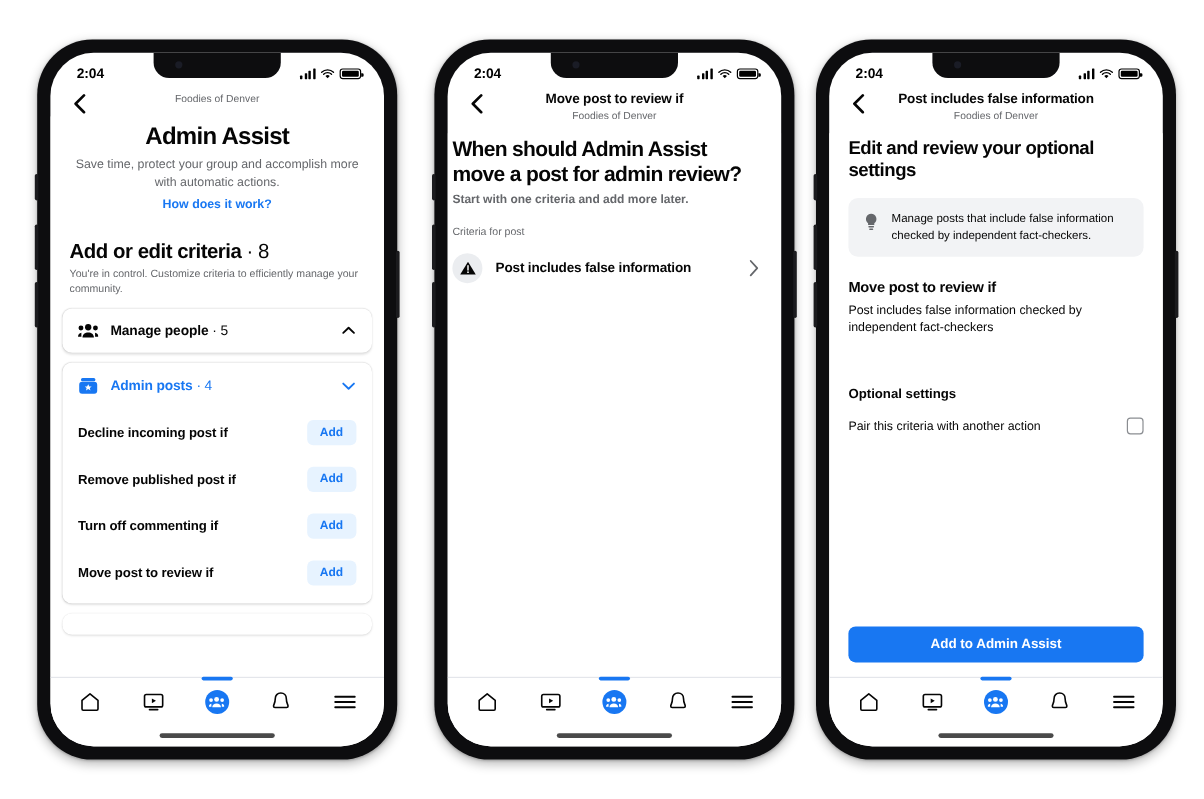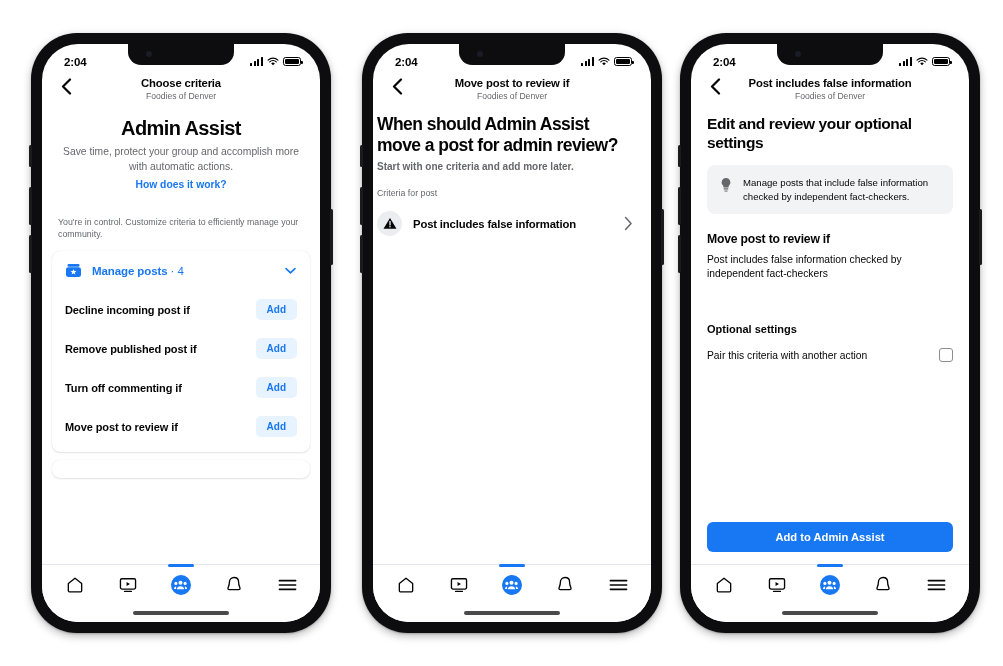--- a/index.html
+++ b/index.html
@@ -437,46 +437,62 @@
             </span>
         </span>
       </div>
 
       <div class="navbar">
         <span class="back-btn">
           <svg width="11" height="17" viewBox="0 0 11 17">
             <path d="M9 1.5 2 8.5l7 7" stroke="#050505" stroke-width="2.2" fill="none" stroke-linecap="round" stroke-linejoin="round"></path>
           </svg>
         </span>
-        <div class="nav-title">Choose criteria</div>
         <div class="nav-sub">Foodies of Denver</div>
       </div>
 
       <div class="content">
         <div class="hero">
           <h1>Admin Assist</h1>
           <p>Save time, protect your group and accomplish more with automatic actions.</p>
           <a href="#">How does it work?</a>
         </div>
 
         <div class="section-head">
+          <h2><span>Add or edit criteria</span> <span class="count">· 8</span></h2>
           <p>You're in control. Customize criteria to efficiently manage your community.</p>
         </div>
 
         <div class="cards">
 
+          <div class="card">
+            <div class="card-head">
+              <svg width="17" height="13" viewBox="0 0 20 15">
+                <circle cx="10" cy="4.2" r="3.1" fill="#050505"></circle>
+                <path d="M4.4 14.2c0-3 2.5-4.9 5.6-4.9s5.6 1.9 5.6 4.9z" fill="#050505"></path>
+                <circle cx="2.9" cy="5" r="2.4" fill="#050505"></circle>
+                <path d="M0 13.6c0-2.3 1.3-3.7 3.3-3.9v3.9z" fill="#050505"></path>
+                <circle cx="17.1" cy="5" r="2.4" fill="#050505"></circle>
+                <path d="M20 13.6c0-2.3-1.3-3.7-3.3-3.9v3.9z" fill="#050505"></path>
+              </svg>
+              <span class="ttl"><span>Manage people</span> <span class="num">· 5</span></span>
+              <svg class="chev" viewBox="0 0 14 14">
+                <path d="M2.2 9 7 4.4 11.8 9" stroke="#050505" stroke-width="1.7" fill="none" stroke-linecap="round" stroke-linejoin="round"></path>
+              </svg>
+            </div>
+          </div>
 
           <div class="card">
             <div class="card-head blue">
               <svg width="17" height="15" viewBox="0 0 18 16">
                 <rect x="1" y="4.4" width="16" height="10.6" rx="2.6" fill="#1877f2"></rect>
                 <rect x="2.6" y="1" width="12.8" height="3" rx="1.4" fill="#1877f2"></rect>
                 <path d="M9 6.6l1 2h2.1l-1.7 1.4.6 2.2L9 10.9l-2 1.3.6-2.2L5.9 8.6H8z" fill="#ffffff"></path>
               </svg>
-              <span class="ttl"><span>Manage posts</span> <span class="num">· 4</span></span>
+              <span class="ttl"><span>Admin posts</span> <span class="num">· 4</span></span>
               <svg class="chev" viewBox="0 0 14 14">
                 <path d="M2.2 5 7 9.6 11.8 5" stroke="#1877f2" stroke-width="1.7" fill="none" stroke-linecap="round" stroke-linejoin="round"></path>
               </svg>
             </div>
 
             <div class="row">
               <span class="lbl">Decline incoming post if</span>
               <button class="add-btn">Add</button>
             </div>
             <div class="row">

